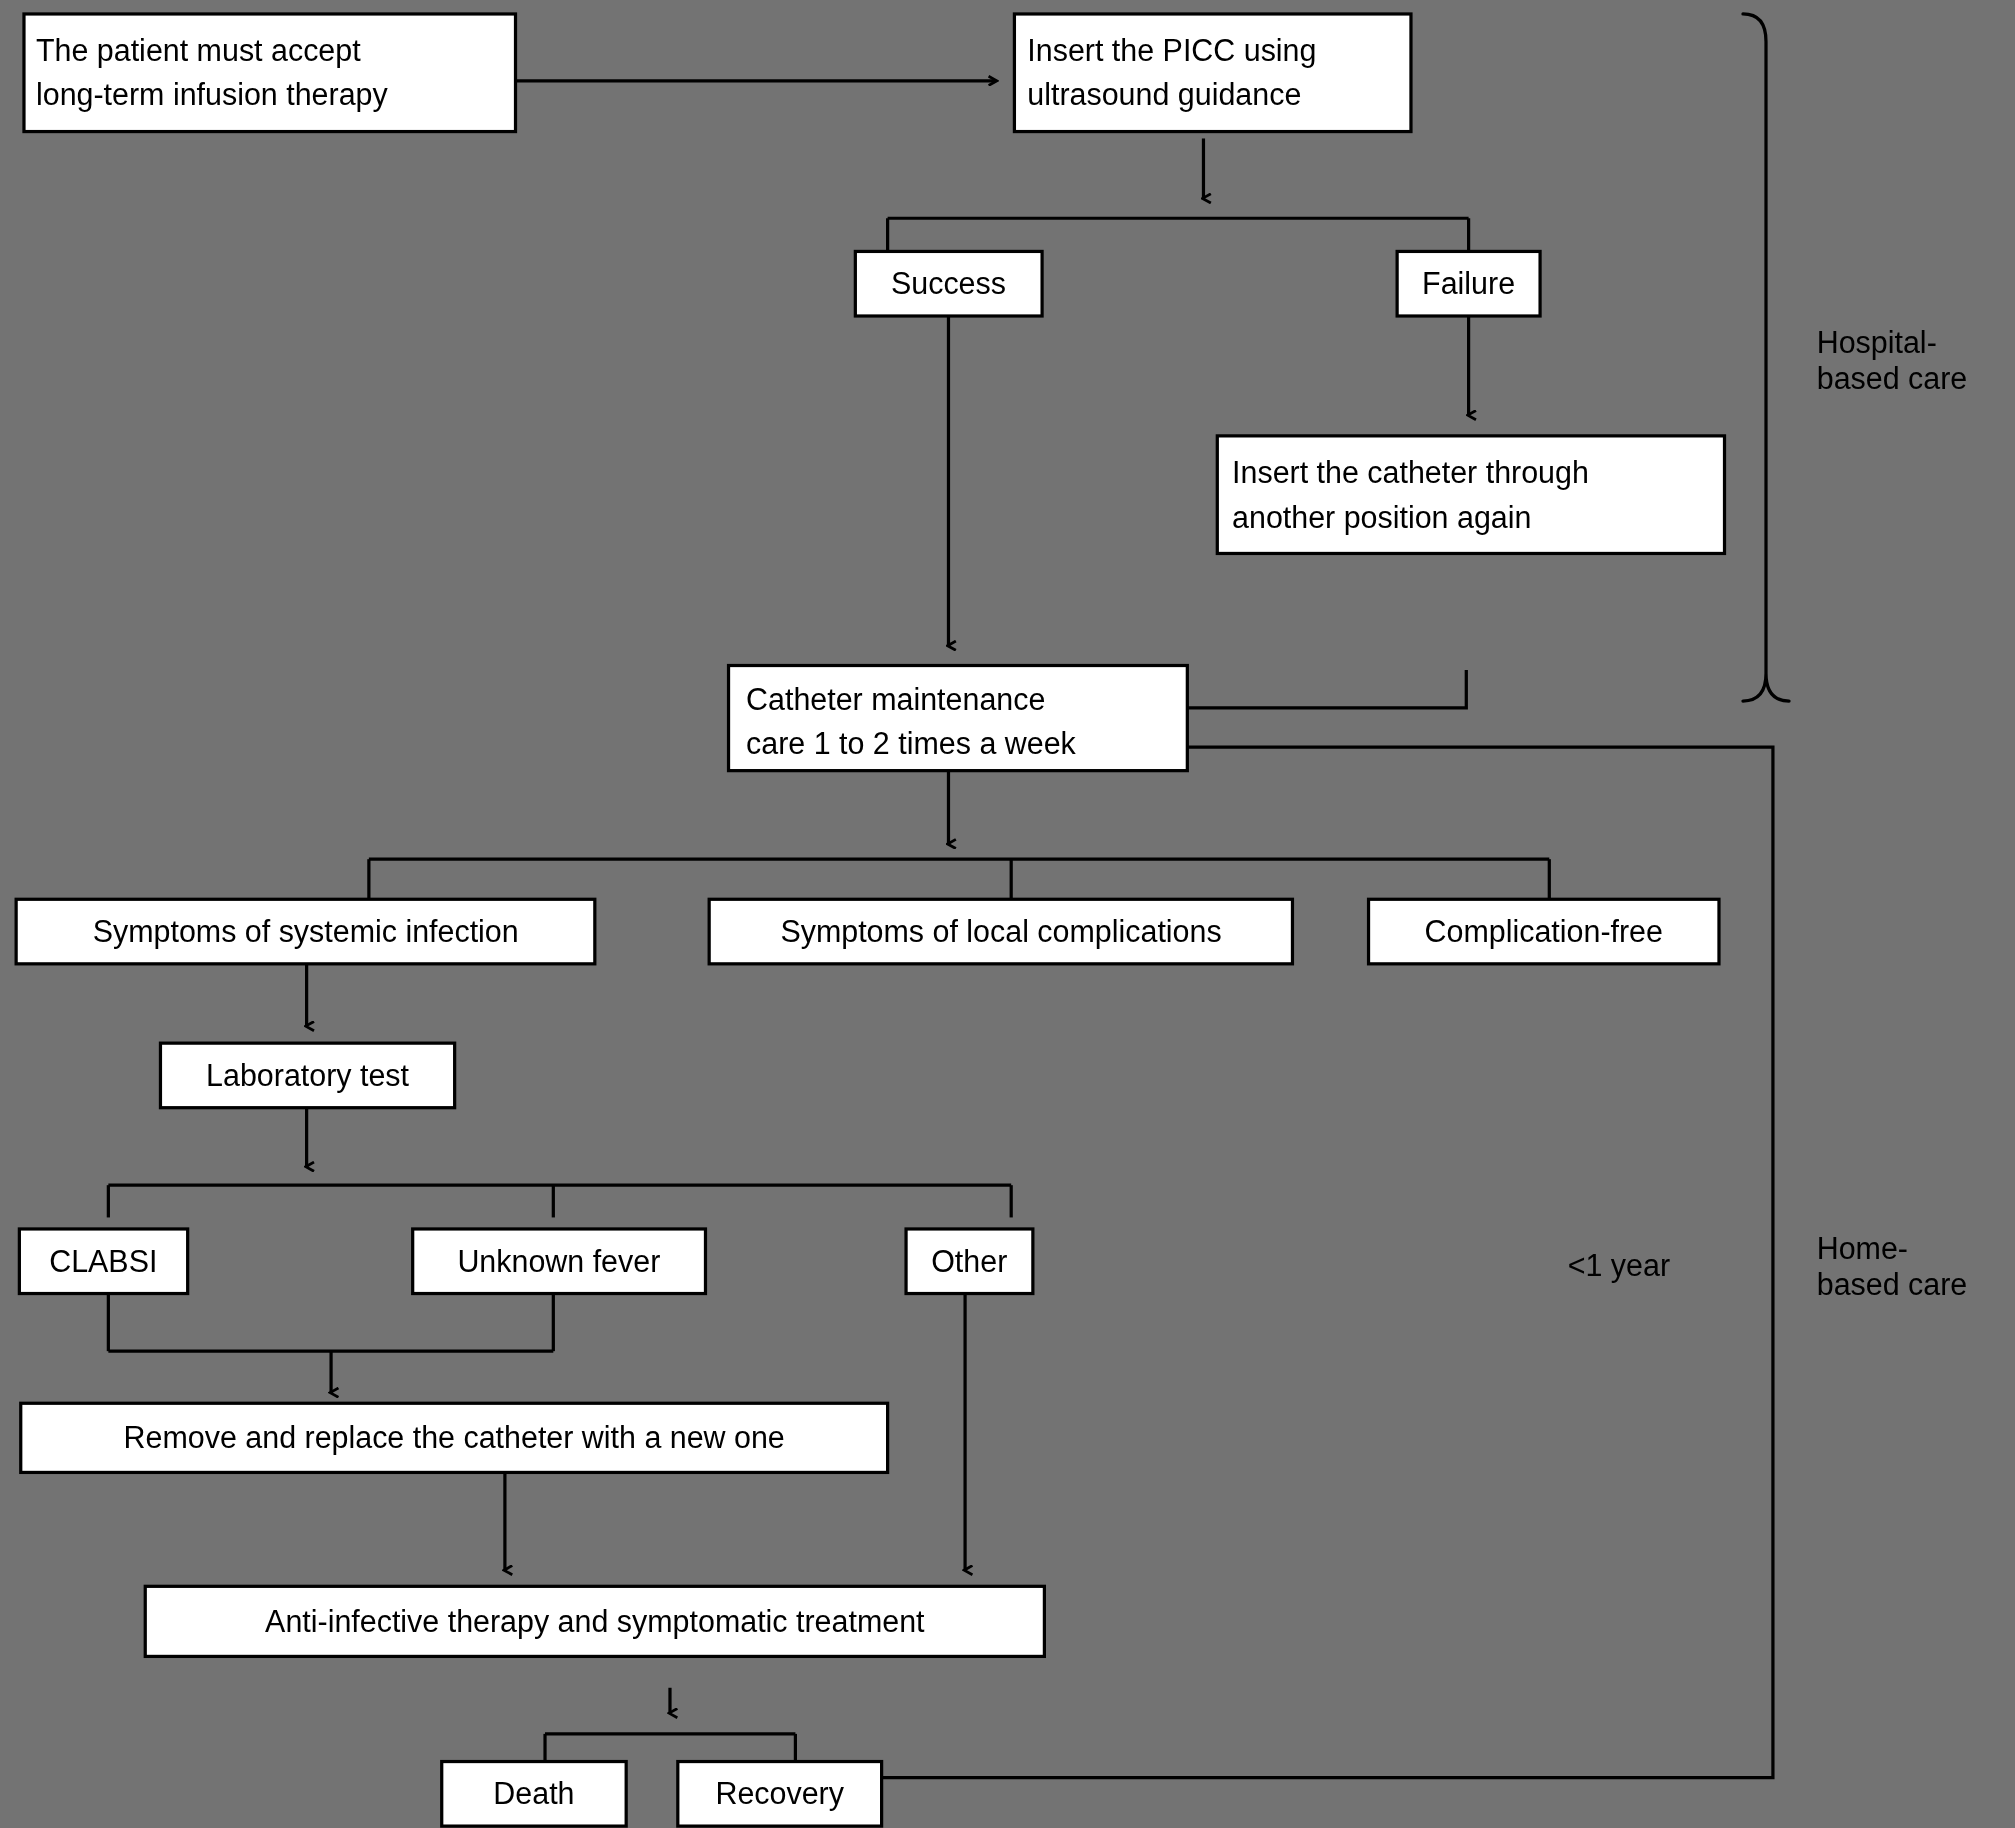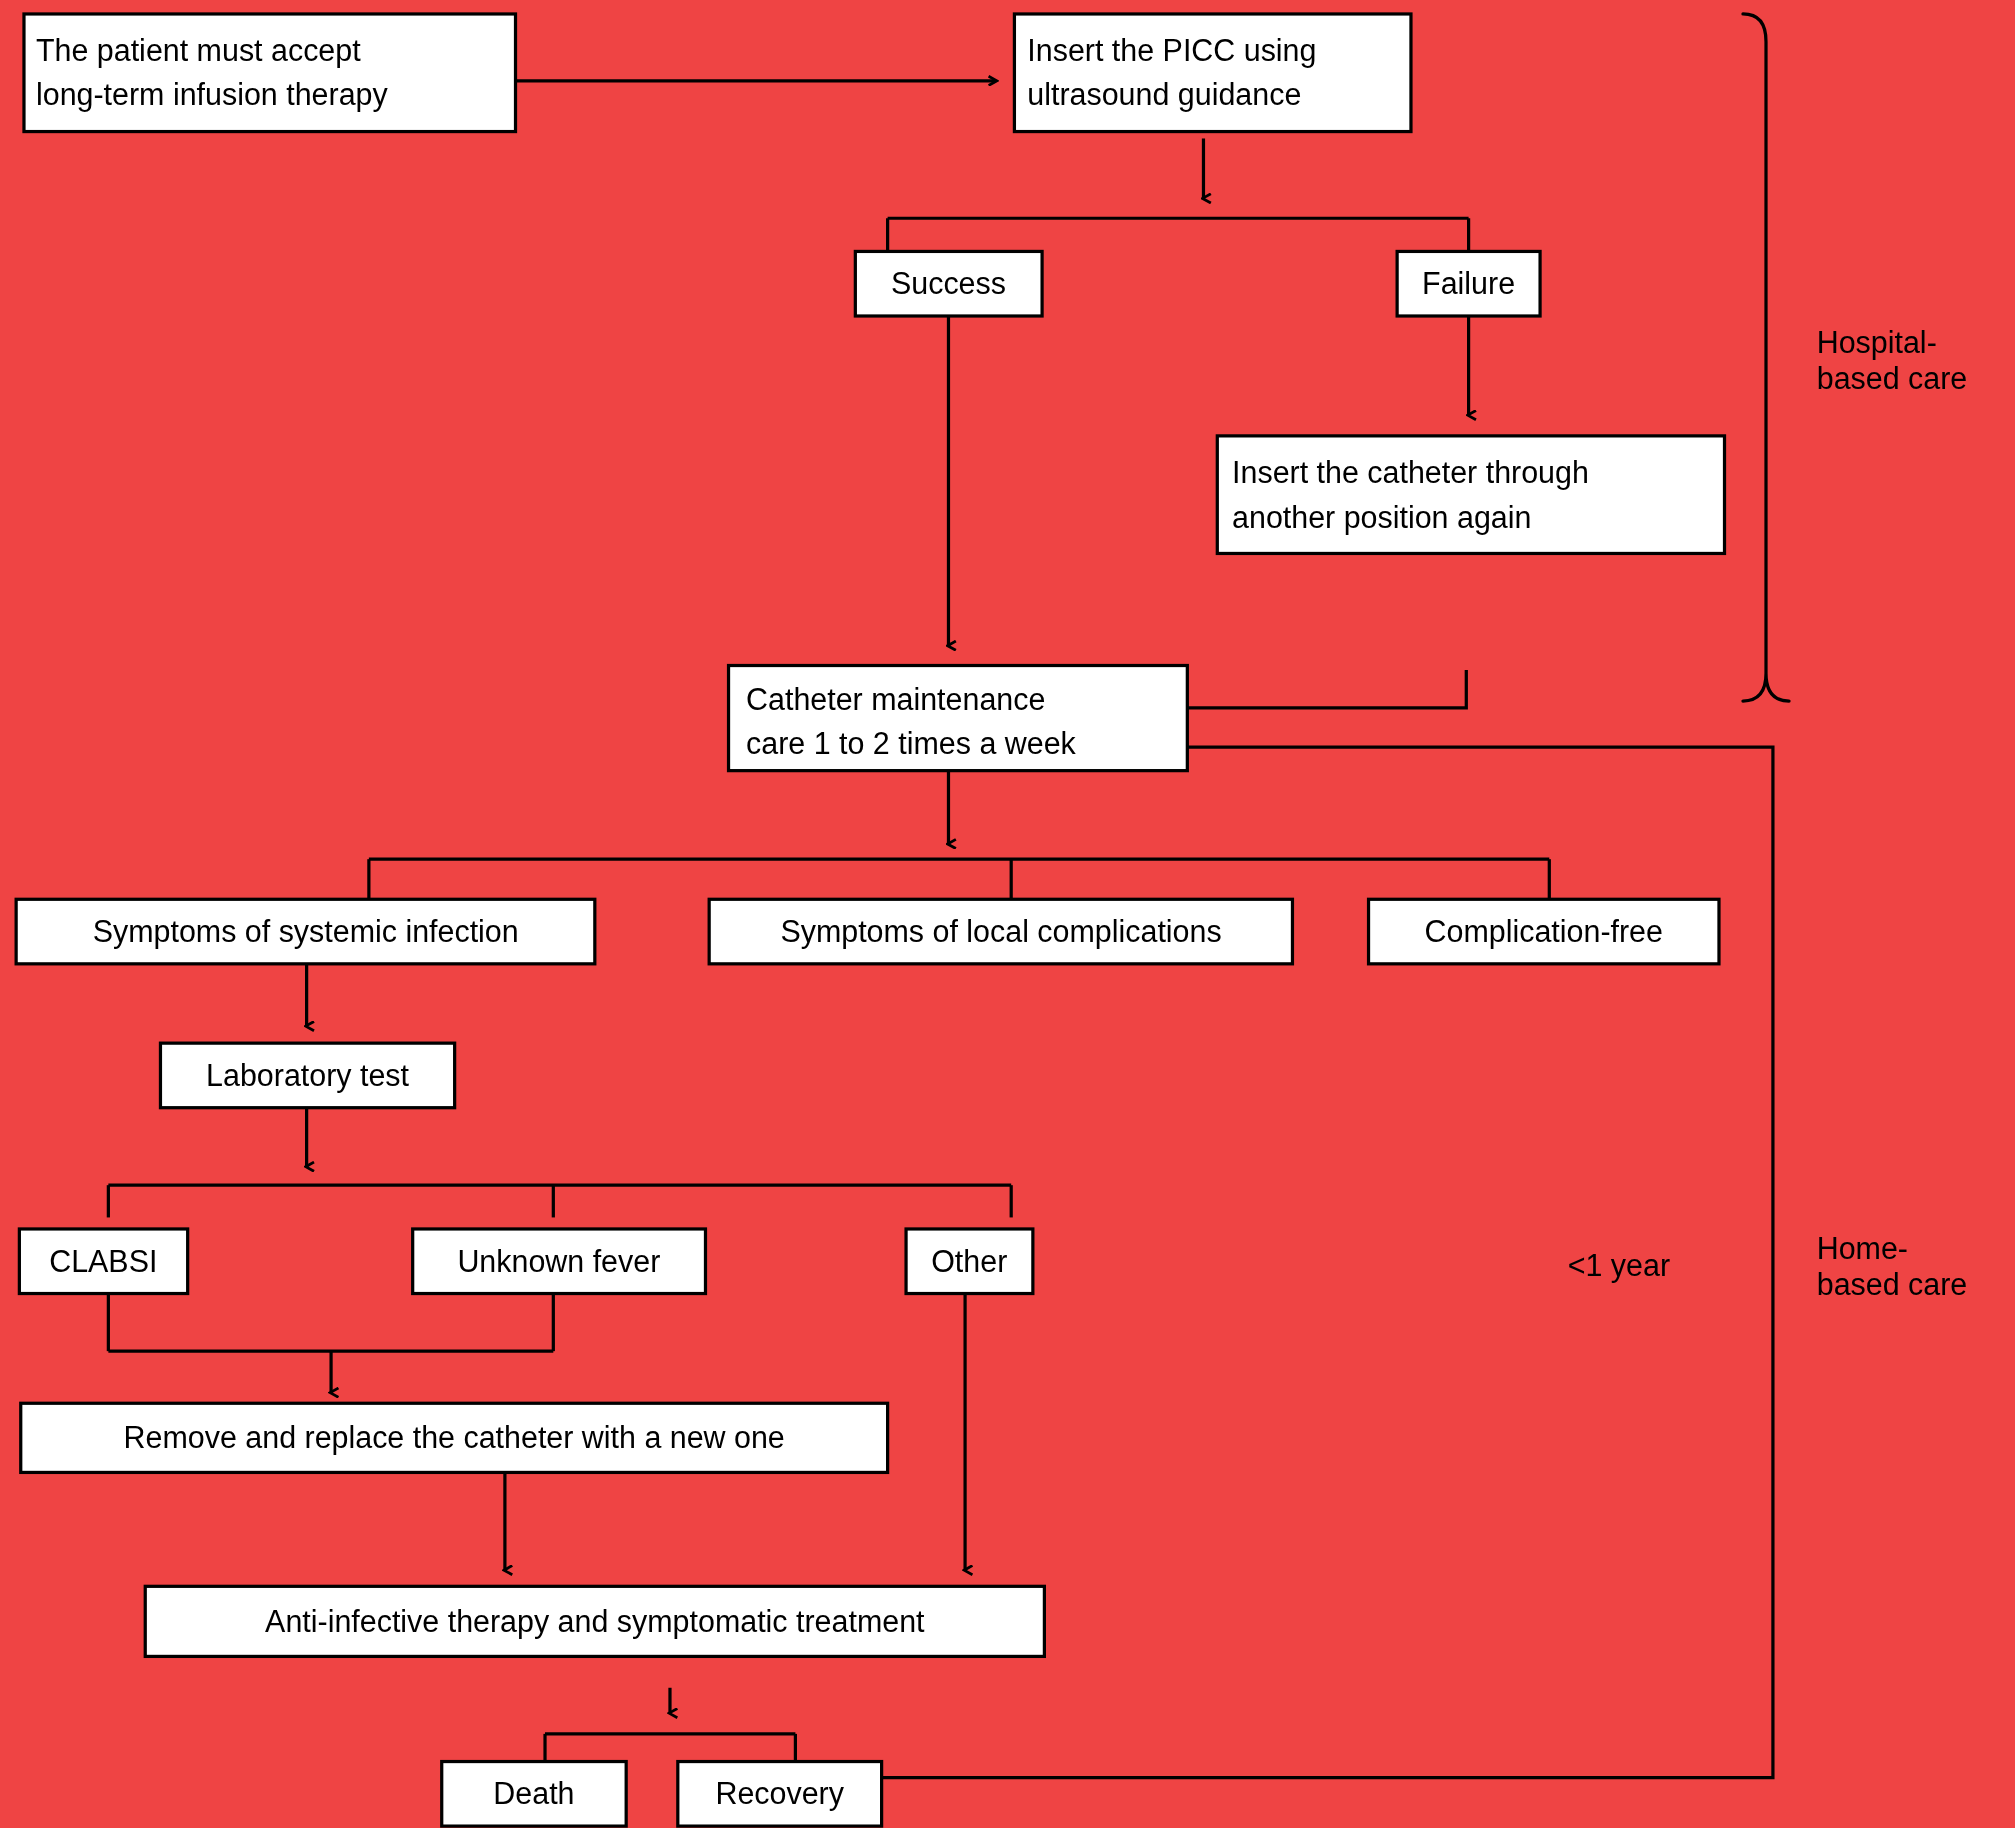--- a/index.html
+++ b/index.html
@@ -4,21 +4,21 @@
 <style>
   html, body {
     margin: 0;
     padding: 0;
     background: #ffffff;
   }
   #stage {
     position: relative;
     width: 2015px;
     height: 1829px;
-    background: #ef4444;
+    background: #737373;
     font-family: "Liberation Sans", sans-serif;
   }
   svg.flow {
     position: absolute;
     left: 0;
     top: 0;
     width: 2015px;
     height: 1829px;
     overflow: visible;
   }

